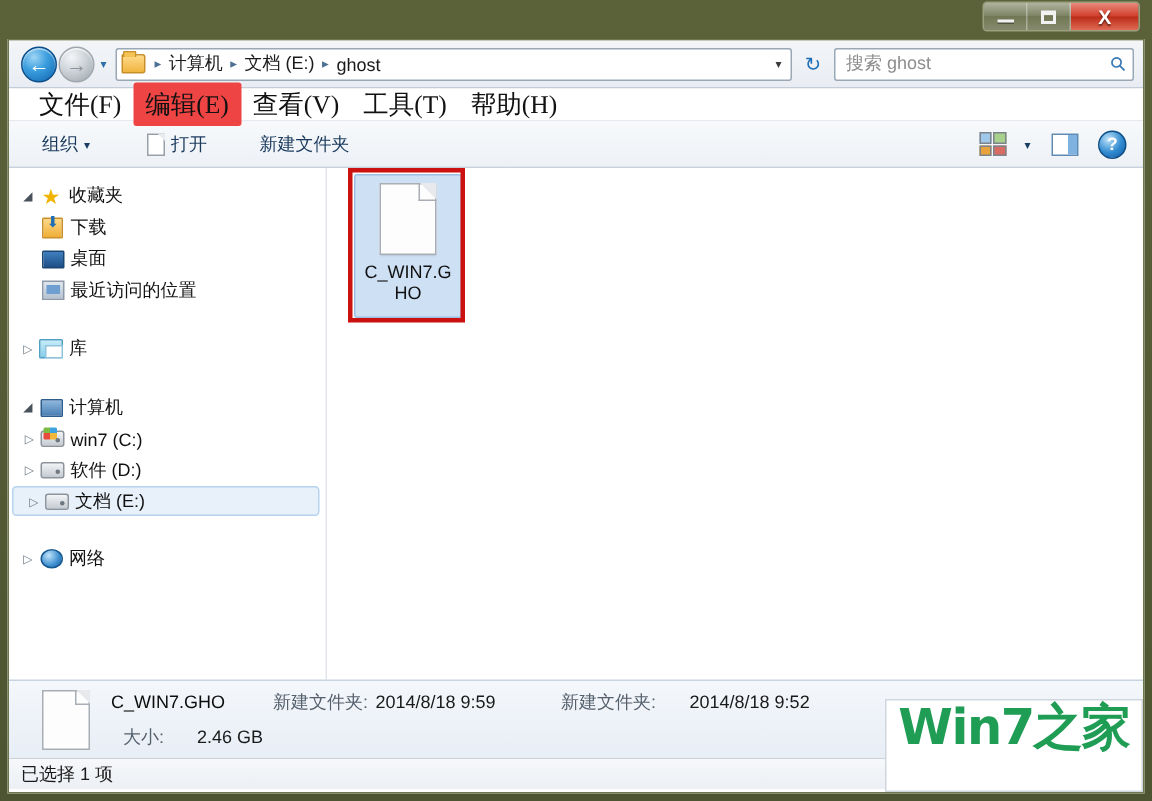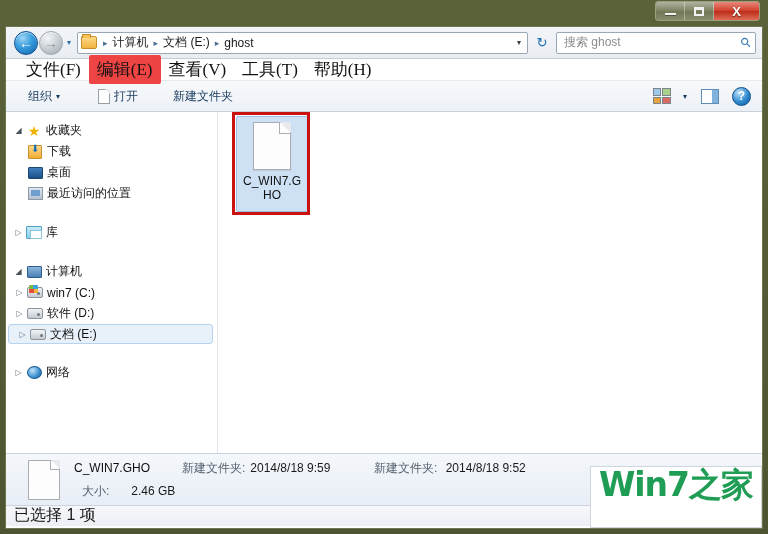--- a/index.html
+++ b/index.html
@@ -281,23 +281,23 @@
   .col1 { width: 100px; }
   .col-mod { margin-left: 8px; }
   .col-create { position:absolute; left: 368px; }
   .dtype { color:#55606d; width: 100px; }
 
   
   #statusbar {
     height: 21px;
     background: linear-gradient(180deg,#f6f8fa,#eceff4);
     border-top: 1px solid #ccd3dc;
-    display: flex; align-items: flex-end;
+    display: flex; align-items: center;
     padding-left: 8px;
-    font-size: 16px; color:#1a1a1a;
+    font-size: 12px; color:#1a1a1a;
   }
 
   
   #watermark {
     position: absolute; right: 0; bottom: 0;
     width: 172px; height: 62px;
     background: #fff;
     border: 1px solid #cfd6dd;
     display: flex; flex-direction: column; justify-content: flex-start;
     z-index: 40;
@@ -510,21 +510,21 @@
 
     <div id="details">
       <div id="detailicon"></div>
       <div id="detailtext">
         <div class="drow">
           <span class="dname col1">C_WIN7.GHO</span>
           <span class="dlabel col-mod">新建文件夹:</span>
           <span class="dval" style="margin-left:5px;">2014/8/18 9:59</span>
           <span class="col-create">
             <span class="dlabel">新建文件夹:</span>
-            <span class="dval" style="margin-left:5px;">2014/8/18 9:52</span>
+            <span class="dval" style="margin-left:19px;">2014/8/18 9:52</span>
           </span>
         </div>
         <div class="drow">
           <span class="dlabel col-mod">大小:</span>
           <span class="dval" style="margin-left:22px;">2.46 GB</span>
         </div>
       </div>
     </div>
 
     <div id="statusbar">

